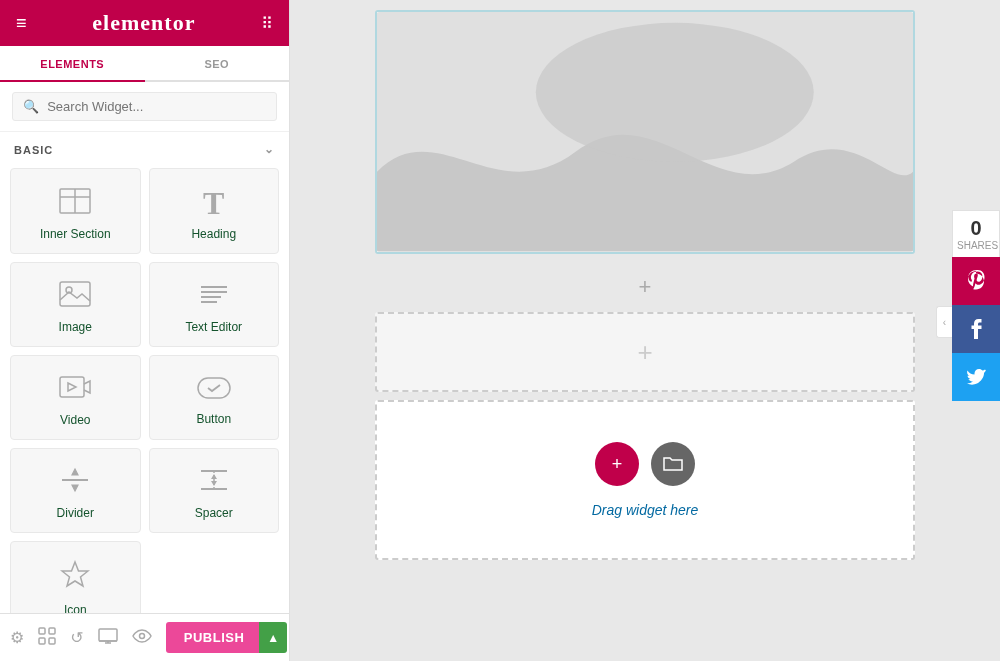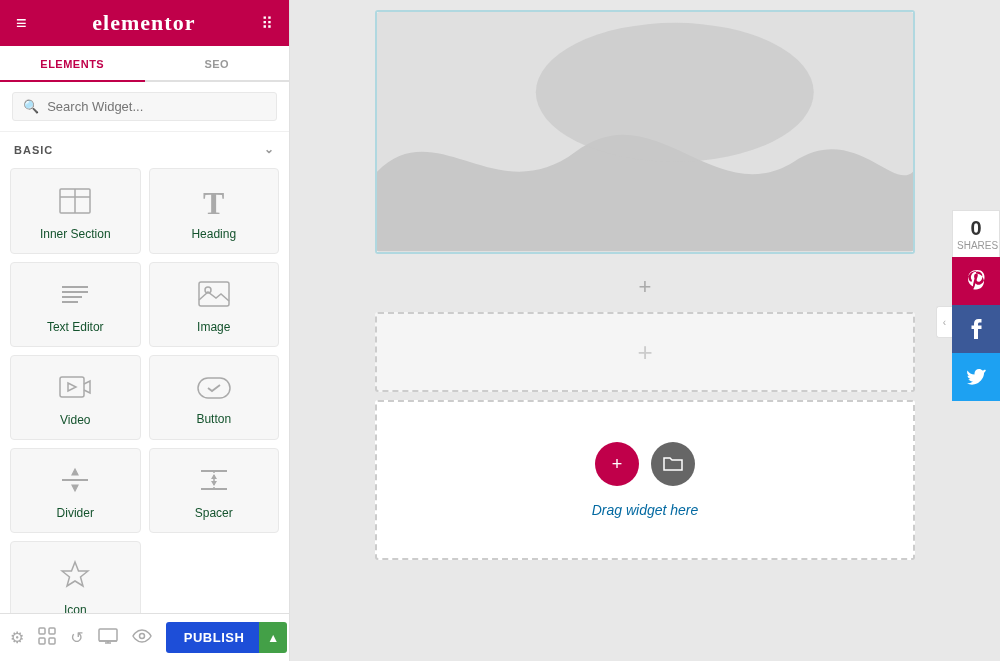--- a/index.html
+++ b/index.html
@@ -142,21 +142,21 @@
       background: #fff;
       border-top: 1px solid #e0e0e0;
       display: flex;
       align-items: center;
       padding: 0 10px;
       gap: 14px;
     }
     .footer-icon { color: #aaa; font-size: 16px; cursor: pointer; }
     .publish-btn {
       margin-left: auto;
-      background: #1d4ed8;
+      background: #ec4899;
       color: #fff;
       border: none;
       padding: 8px 18px;
       border-radius: 3px;
       font-size: 13px;
       font-weight: 600;
       cursor: pointer;
       letter-spacing: 0.5px;
     }
     .publish-arrow {
@@ -357,39 +357,39 @@
         <span class="widget-label">Inner Section</span>
       </div>
 
       <div class="widget-item">
         <span class="widget-icon" style="font-family: serif; font-size:32px; font-weight:bold; color:#aaa; line-height:1;">T</span>
         <span class="widget-label">Heading</span>
       </div>
 
       <div class="widget-item">
         <span class="widget-icon">
+          <svg width="32" height="26" viewBox="0 0 32 26" fill="none" xmlns="http://www.w3.org/2000/svg">
+            <rect x="1" y="1" width="30" height="24" rx="2" stroke="#aaa" stroke-width="1.5" fill="none"></rect>
+            <circle cx="10" cy="9" r="3" stroke="#aaa" stroke-width="1.5" fill="none"></circle>
+            <polyline points="1,19 10,11 18,17 23,13 31,20" stroke="#aaa" stroke-width="1.5" fill="none"></polyline>
+          </svg>
+        </span>
+        <span class="widget-label">Image</span>
+      </div>
+
+      <div class="widget-item">
+        <span class="widget-icon">
           <svg width="30" height="26" viewBox="0 0 30 26" fill="none" xmlns="http://www.w3.org/2000/svg">
             <line x1="2" y1="6" x2="28" y2="6" stroke="#aaa" stroke-width="2"></line>
             <line x1="2" y1="11" x2="28" y2="11" stroke="#aaa" stroke-width="2"></line>
             <line x1="2" y1="16" x2="22" y2="16" stroke="#aaa" stroke-width="2"></line>
             <line x1="2" y1="21" x2="18" y2="21" stroke="#aaa" stroke-width="2"></line>
           </svg>
         </span>
         <span class="widget-label">Text Editor</span>
-      </div>
-
-      <div class="widget-item">
-        <span class="widget-icon">
-          <svg width="32" height="26" viewBox="0 0 32 26" fill="none" xmlns="http://www.w3.org/2000/svg">
-            <rect x="1" y="1" width="30" height="24" rx="2" stroke="#aaa" stroke-width="1.5" fill="none"></rect>
-            <circle cx="10" cy="9" r="3" stroke="#aaa" stroke-width="1.5" fill="none"></circle>
-            <polyline points="1,19 10,11 18,17 23,13 31,20" stroke="#aaa" stroke-width="1.5" fill="none"></polyline>
-          </svg>
-        </span>
-        <span class="widget-label">Image</span>
       </div>
 
       <div class="widget-item">
         <span class="widget-icon">
           <svg width="32" height="26" viewBox="0 0 32 26" fill="none" xmlns="http://www.w3.org/2000/svg">
             <rect x="1" y="3" width="24" height="20" rx="2" stroke="#aaa" stroke-width="1.5" fill="none"></rect>
             <polyline points="25,10 31,7 31,19 25,16" stroke="#aaa" stroke-width="1.5" fill="none"></polyline>
             <polygon points="9,9 9,17 17,13" stroke="#aaa" stroke-width="1.5" fill="none"></polygon>
           </svg>
         </span>

